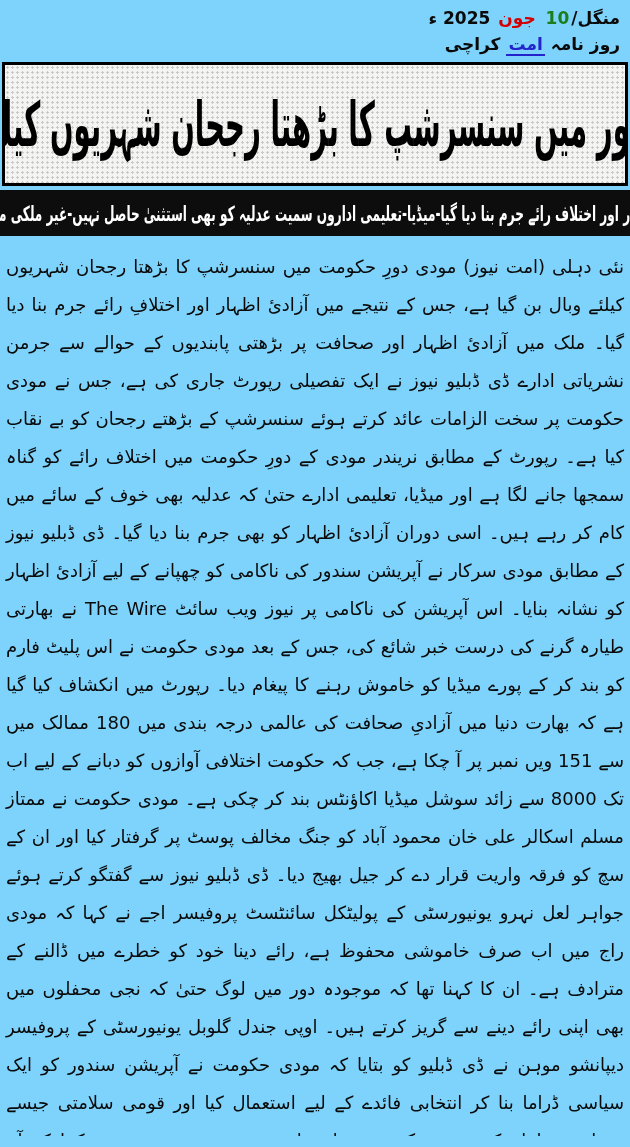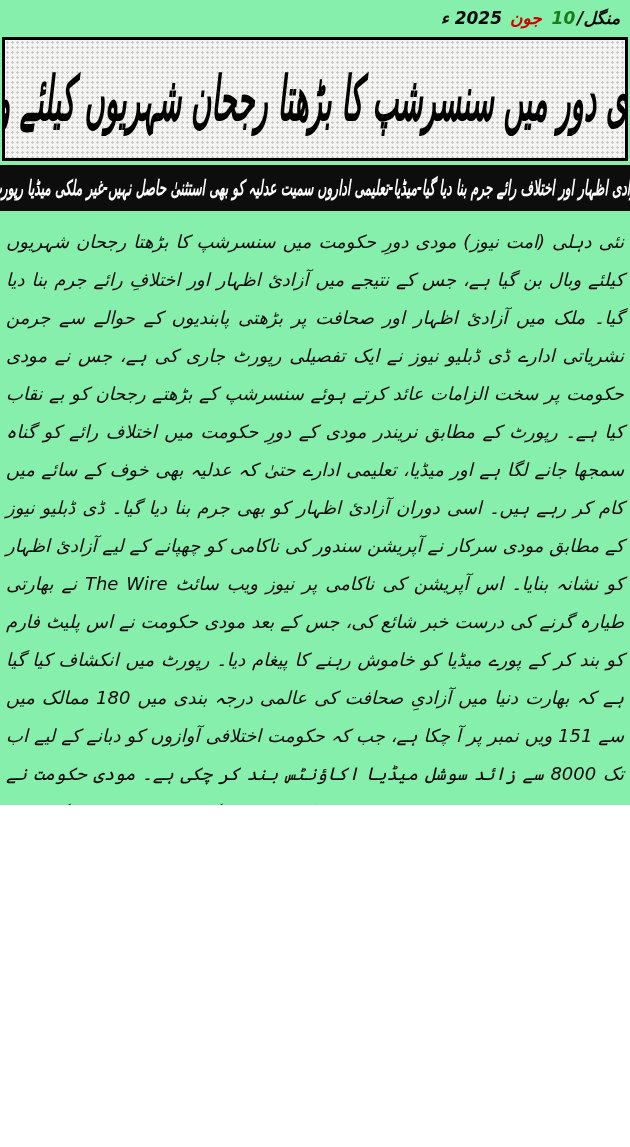--- a/index.html
+++ b/index.html
@@ -9,21 +9,21 @@
     --bar-bg:#0d0d0d;
     --ink:#0a0a0a;
   }
   *{margin:0;padding:0;box-sizing:border-box;}
   html,body{background:#ffffff;}
   body{
     width:630px;height:1147px;overflow:hidden;
     font-family:"DejaVu Sans", sans-serif;
     color:var(--ink);
   }
-  .page{width:630px;height:805px;overflow:hidden;background:#86efac;font-style:italic;}
+  .page{width:630px;height:1147px;overflow:hidden;background:#7dd3fc;}
 
   
   .top{
     text-align:right;
     padding:6px 10px 4px 10px;
     line-height:1.45;
   }
   .date-line{font-size:17px;font-weight:bold;direction:rtl;}
   .date-line .day-number{color:var(--day-number);padding:0 2px;}
   .date-line .month{color:var(--month);padding:0 2px;}
@@ -85,20 +85,25 @@
 <body>
 
 <div class="page">
 
   <header class="top">
     <div class="date-line" dir="rtl">
       <span>منگل/</span><span class="day-number">10</span>
       <span class="month">جون</span>
       <span>2025 ء</span>
     </div>
+    <div class="masthead" dir="rtl">
+      <span>روز نامہ</span>
+      <span class="title">امت</span>
+      <span>کراچی</span>
+    </div>
   </header>
 
   <section class="headline-box">
     <h1 class="headline" dir="rtl">مودی دور میں سنسرشپ کا بڑھتا رجحان شہریوں کیلئے وبال</h1>
   </section>
 
   <section class="subheadline-bar">
     <span class="subheadline" dir="rtl">آزادی اظہار اور اختلاف رائے جرم بنا دیا گیا-میڈیا-تعلیمی اداروں سمیت عدلیہ کو بھی استثنیٰ حاصل نہیں-غیر ملکی میڈیا رپورٹ</span>
   </section>
 

